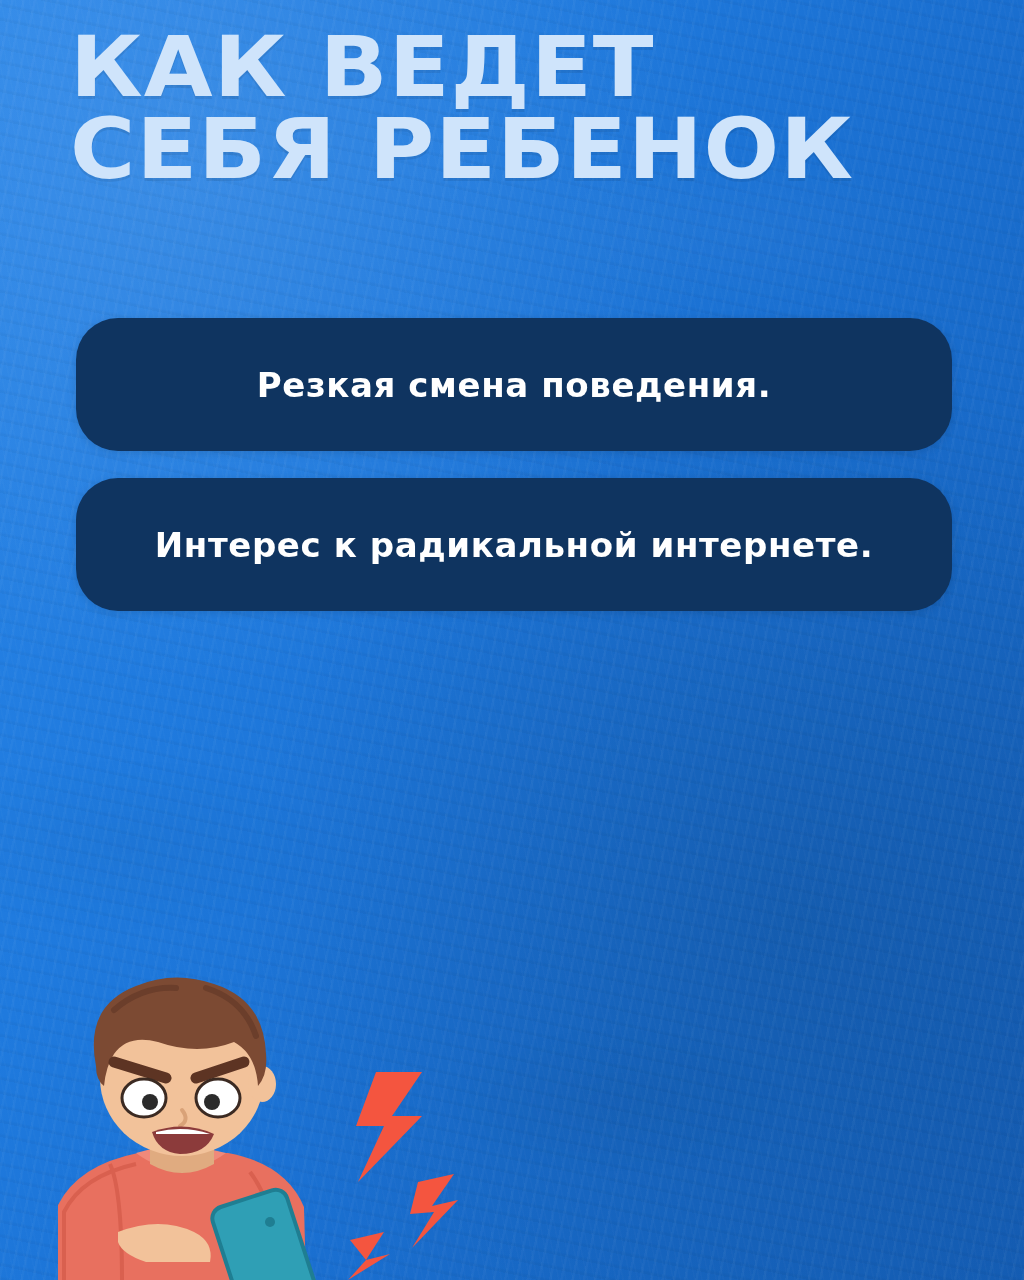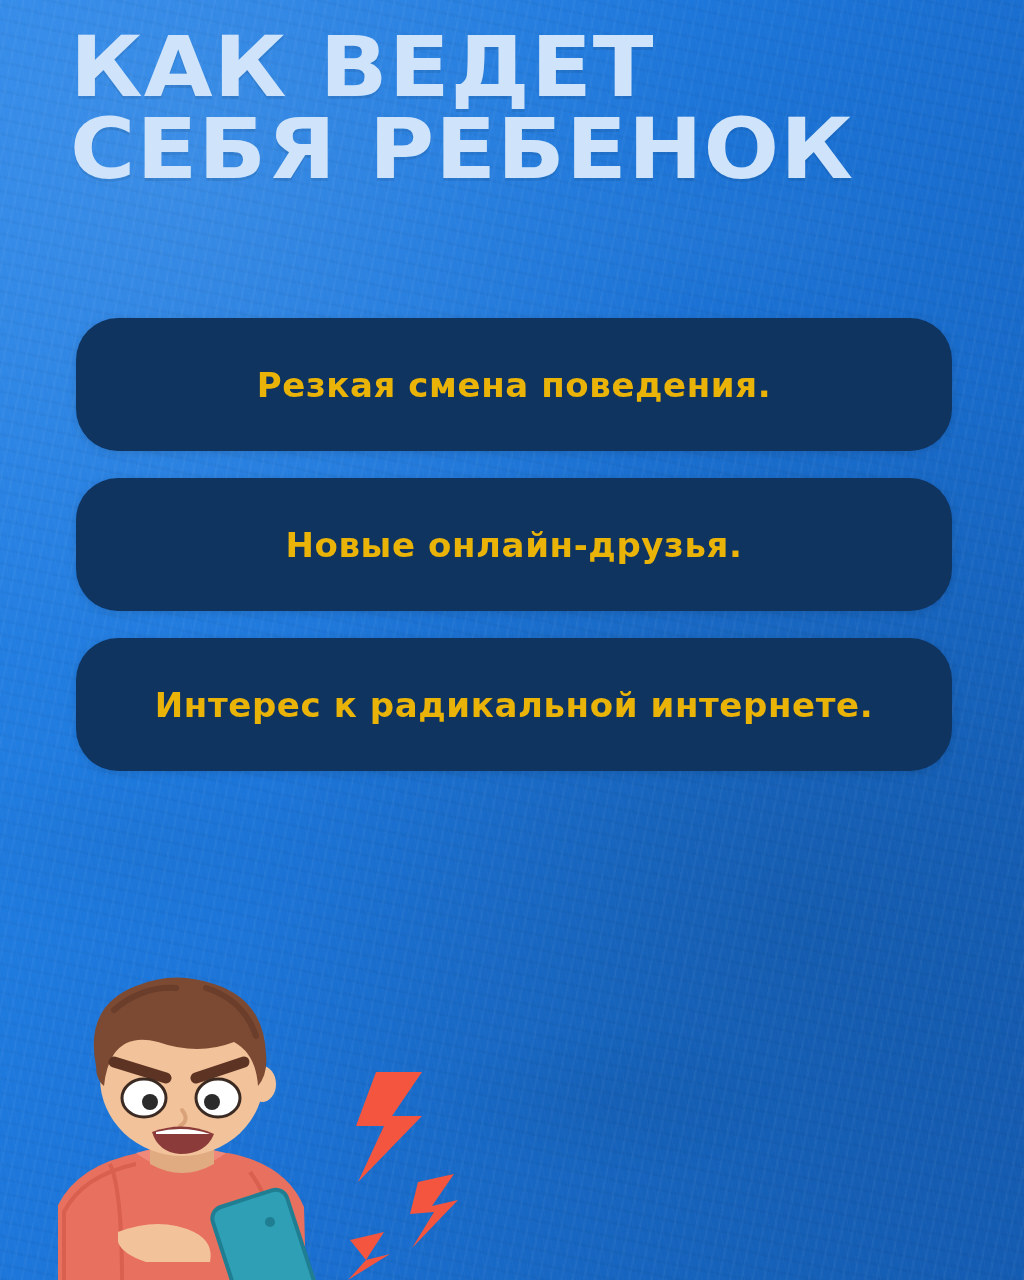--- a/index.html
+++ b/index.html
@@ -77,21 +77,21 @@
     height: 133px;
     margin-bottom: 27px;
     border-radius: 42px;
     background: #0f3460;
     box-shadow: 0 2px 10px rgba(0,0,0,0.13);
     display: flex;
     align-items: center;
     justify-content: center;
   }
   .card-text {
-    color: #eab308;
+    color: #ffffff;
     font-family: "DejaVu Sans", sans-serif;
     font-weight: 700;
     font-size: 34px;
     letter-spacing: 0.6px;
     text-align: center;
     padding: 0 40px;
   }
 
   
   .illustration {
@@ -111,23 +111,20 @@
   <div class="texture2"></div>
 
   <div class="title">
     <span class="line">КАК ВЕДЕТ</span>
     <span class="line">СЕБЯ РЕБЕНОК</span>
   </div>
 
   <div class="cards">
     <div class="card">
       <div class="card-text">Резкая смена поведения.</div>
-    </div>
-    <div class="card">
-      <div class="card-text">Новые онлайн-друзья.</div>
     </div>
     <div class="card">
       <div class="card-text">Интерес к радикальной интернете.</div>
     </div>
   </div>
 
   <div class="illustration">
     <svg width="480" height="330" viewBox="0 0 480 330" xmlns="http://www.w3.org/2000/svg">
 
       <g>

